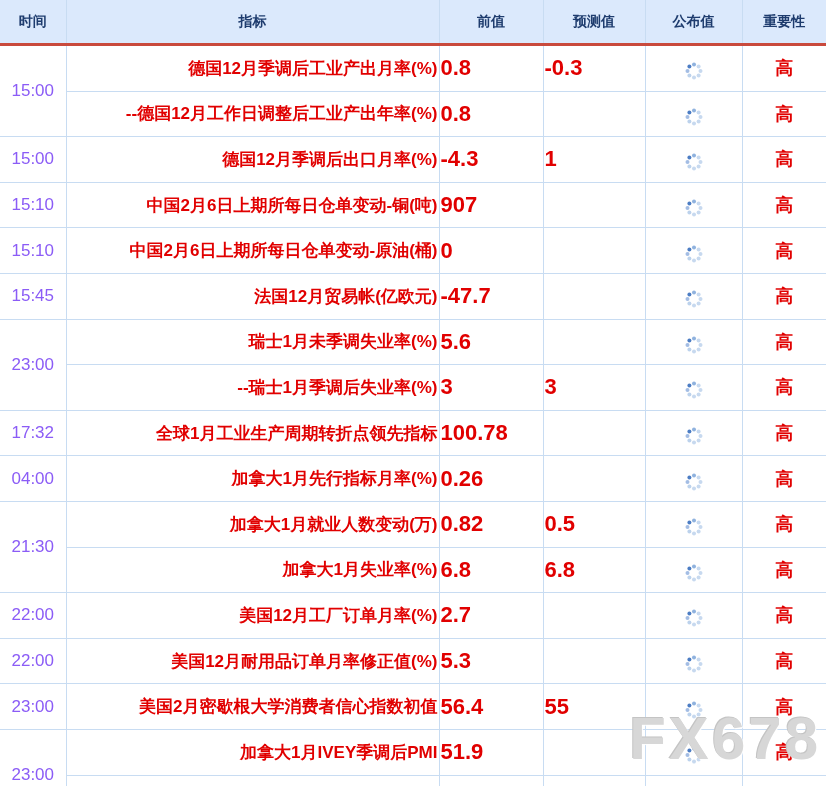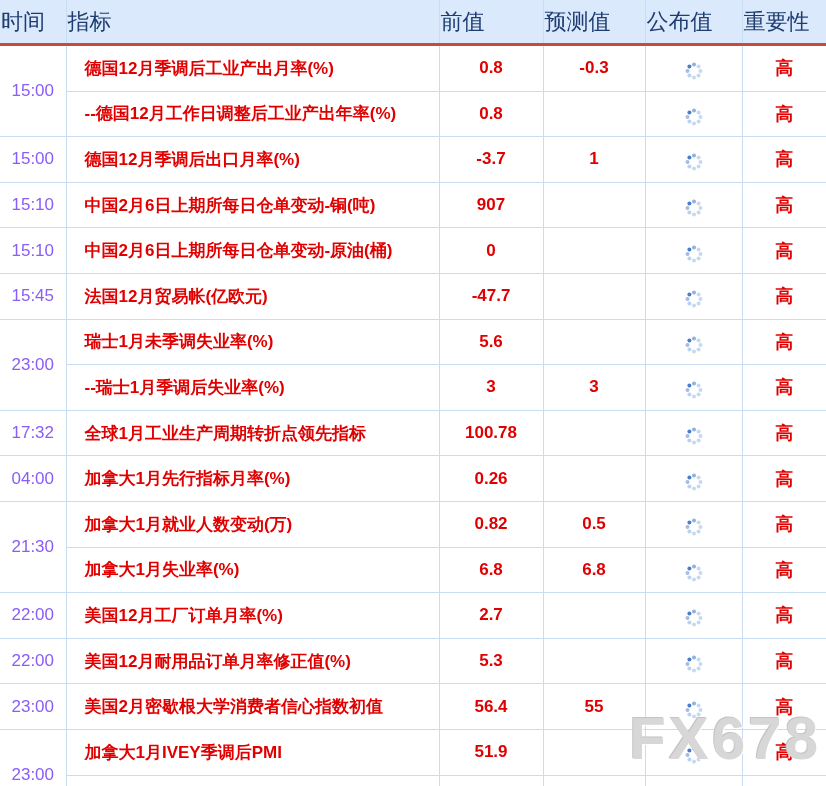--- a/index.html
+++ b/index.html
@@ -4,40 +4,40 @@
 <style>
   html,body{margin:0;padding:0;}
   body{
     width:826px;height:786px;background:#ffffff;overflow:hidden;position:relative;
     font-family:"Liberation Sans","DejaVu Sans",sans-serif;
   }
   table.calendar{
     border-collapse:collapse;table-layout:fixed;width:826px;
   }
   thead th{
-    background:#dbe9fc;color:#1e3c6e;font-size:22px;font-weight:normal;
-    height:41px;text-align:left;vertical-align:middle;
+    background:#dbe9fc;color:#1e3c6e;font-size:14px;font-weight:bold;
+    height:41px;text-align:center;vertical-align:middle;
     border-left:1px solid #c8dcf2;border-bottom:3px solid #c94a3c;
   }
   thead th:first-child{border-left:none;}
   tbody td{
     border:1px solid #c8dcf2;height:42.6px;vertical-align:middle;
     background:#ffffff;
   }
   tbody tr td:first-child{border-left:none;}
   tbody tr td:last-child{border-right:none;}
   td.time{
     color:#8b5cf6;font-size:17px;text-align:center;font-weight:normal;
   }
   td.indicator{
-    color:#e10000;font-size:17px;font-weight:bold;text-align:left;padding-left:18px;
+    color:#e10000;font-size:17px;font-weight:bold;text-align:right;padding-left:18px;
     cursor:pointer;
   }
   td.value{
-    color:#e10000;font-size:17px;font-weight:bold;text-align:center;
+    color:#e10000;font-size:22px;font-weight:bold;
   }
   td.publish{text-align:center;}
   td.importance{
     color:#e10000;font-size:18px;font-weight:bold;text-align:center;
   }
   .spinner{
     display:inline-block;width:4px;height:4px;border-radius:50%;background:transparent;
     box-shadow:
       -4.6px -4.6px 0 0 #4c7dc4,
       0 -6.5px 0 0 #8fb2de,
@@ -90,21 +90,21 @@
       <td class="indicator">--德国12月工作日调整后工业产出年率(%)</td>
       <td class="value">0.8</td>
       <td class="value"></td>
       <td class="publish"><span class="spinner"></span></td>
       <td class="importance">高</td>
     </tr>
 
     <tr>
       <td class="time">15:00</td>
       <td class="indicator">德国12月季调后出口月率(%)</td>
-      <td class="value">-3.7</td>
+      <td class="value">-4.3</td>
       <td class="value">1</td>
       <td class="publish"><span class="spinner"></span></td>
       <td class="importance">高</td>
     </tr>
 
     <tr>
       <td class="time">15:10</td>
       <td class="indicator">中国2月6日上期所每日仓单变动-铜(吨)</td>
       <td class="value">907</td>
       <td class="value"></td>

